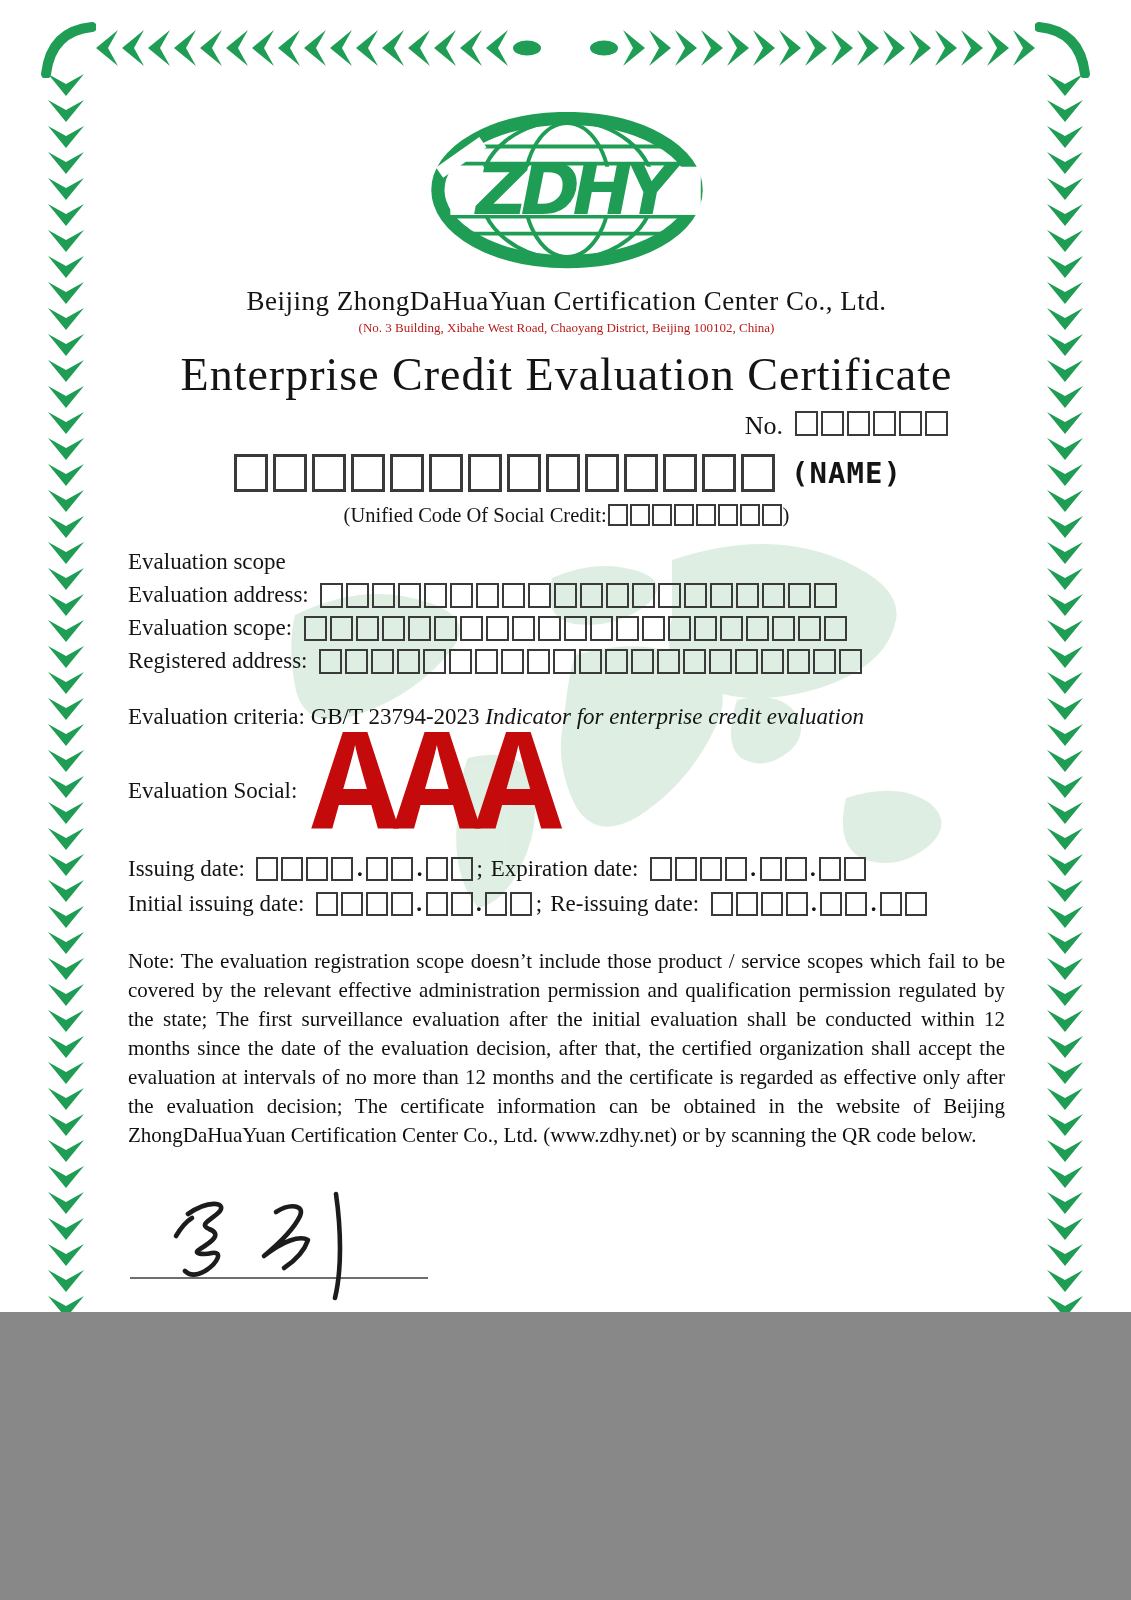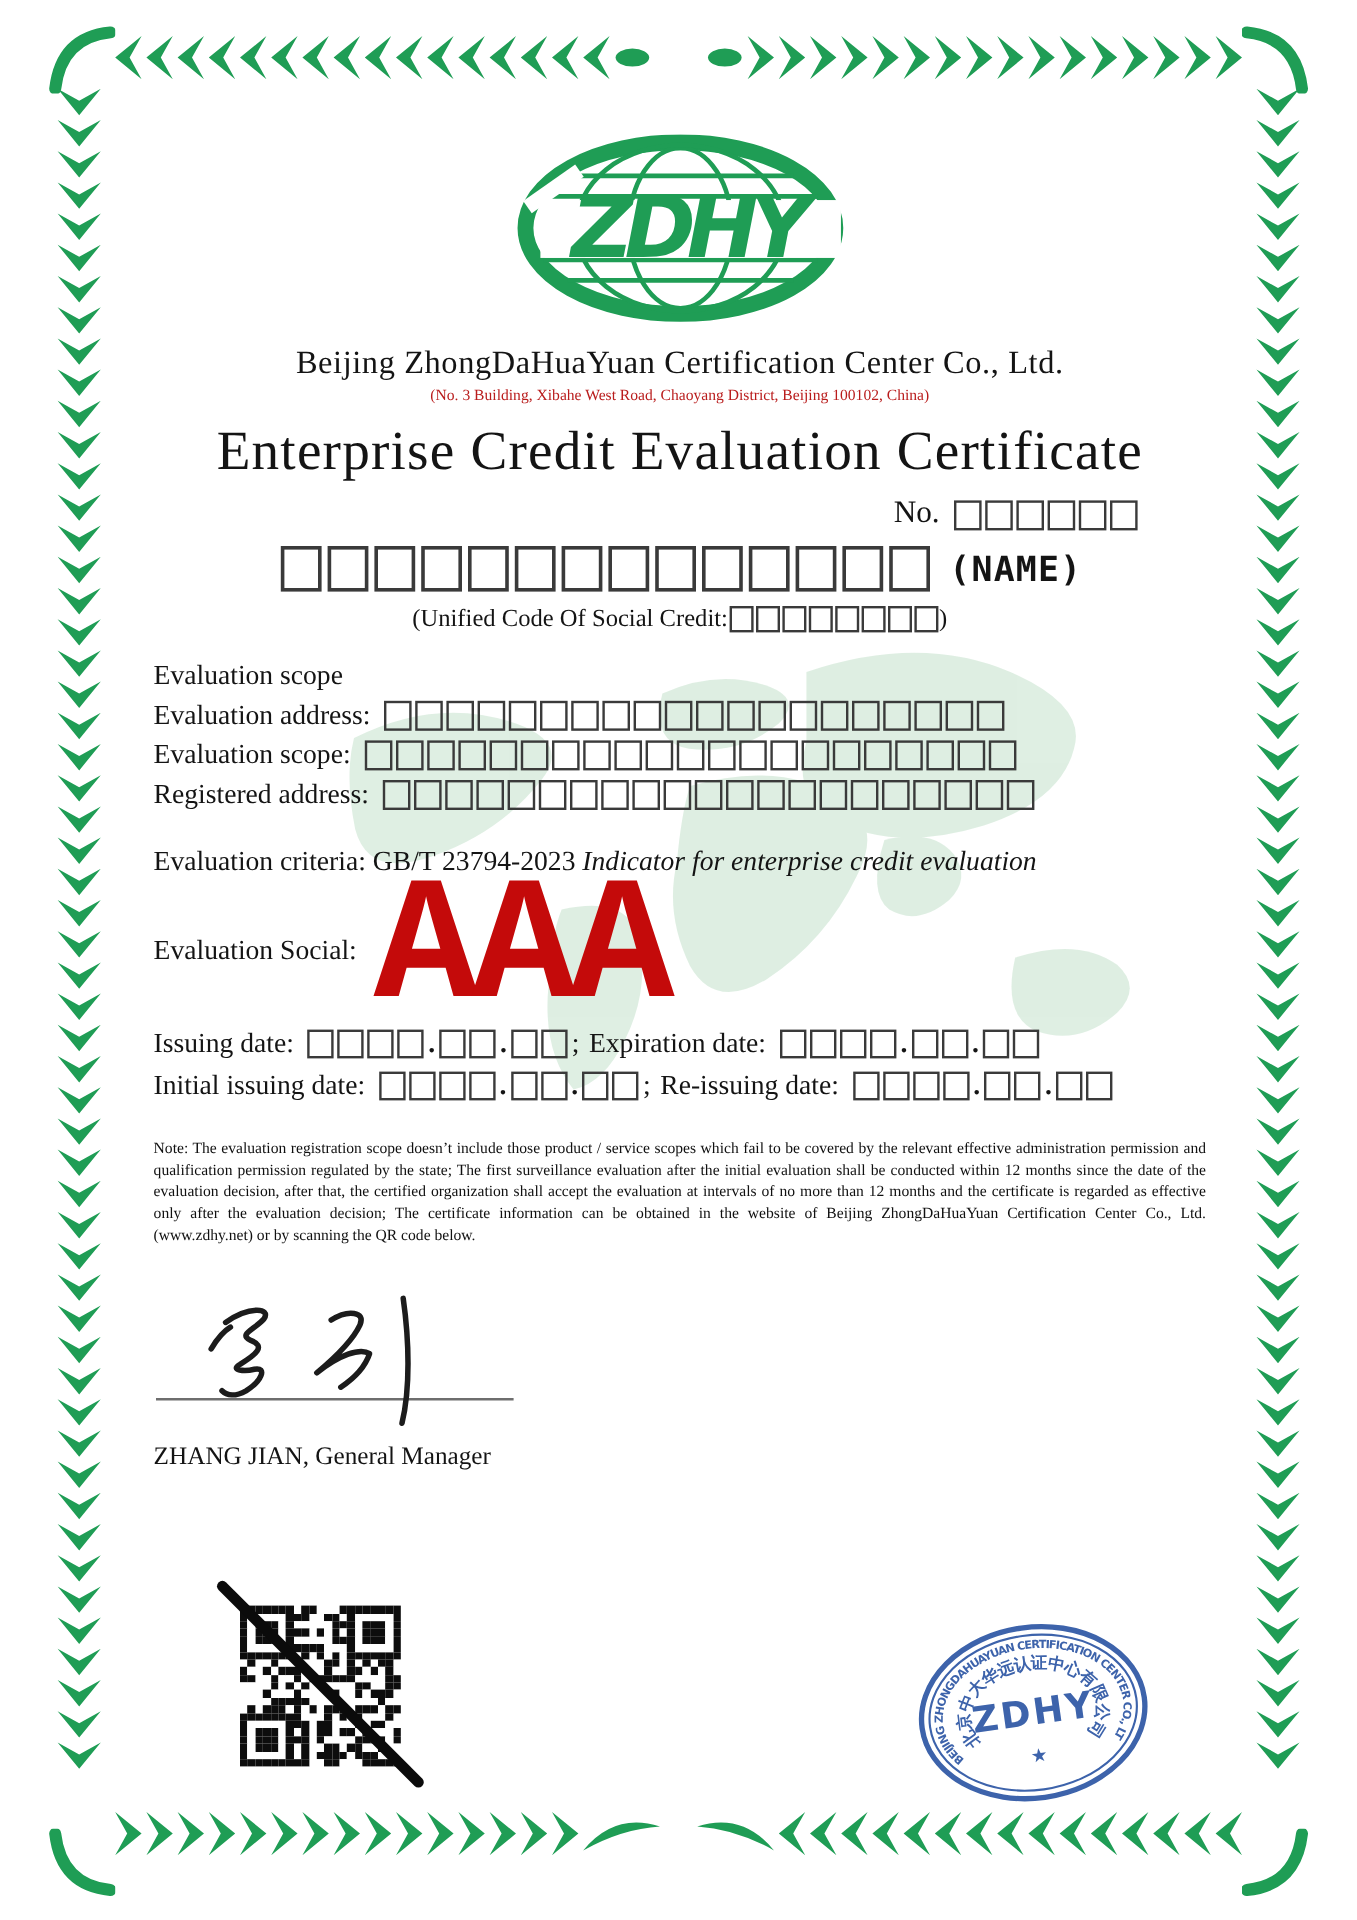--- a/index.html
+++ b/index.html
@@ -1,17 +1,17 @@
 <!DOCTYPE html>
 <html><head>
 <meta charset="utf-8">
 <style>
   html,body{margin:0;padding:0;background:#888;}
   .page{
-    position:relative;width:1131px;height:1600px;margin:0 auto;
+    position:relative;width:1131px;height:1312px;margin:0 auto;
     background:#fff;overflow:hidden;
     font-family:"Liberation Serif","DejaVu Serif",serif;color:var(--ink,#141414);
   }
   
   .b-strip{position:absolute;display:flex;z-index:3;}
   .b-top{left:94px;right:94px;top:26px;height:44px;justify-content:space-between;align-items:center;}
   .b-bottom{left:94px;right:94px;top:1506px;height:44px;justify-content:space-between;align-items:center;}
   .b-left{left:44px;top:72px;width:44px;height:1458px;flex-direction:column;justify-content:flex-start;align-items:center;}
   .b-right{right:44px;top:72px;width:44px;height:1458px;flex-direction:column;justify-content:flex-start;align-items:center;}
   .b-half{display:flex;align-items:center;}
@@ -22,36 +22,36 @@
   .c-br{right:38px;top:1524px;transform:scale(-1,-1);}
   
   .watermark{position:absolute;left:0;top:0;z-index:0;}
   
   .content{position:absolute;left:128px;right:126px;top:0;z-index:2;}
   .center{text-align:center;}
   .logo-wrap{margin:112px auto 0;width:280px;}
   .org-name{margin-top:10px;font-size:27px;letter-spacing:.5px;}
   .org-address{margin-top:3px;font-size:13px;color:#b91c1c;}
   .cert-title{margin-top:14px;font-size:46px;letter-spacing:1px;line-height:1.1;}
-  .serial-line{margin-top:10px;text-align:right;padding-right:56px;font-size:26px;display:flex;justify-content:flex-end;align-items:flex-end;gap:10px;}
+  .serial-line{margin-top:10px;text-align:right;padding-right:56px;font-size:26px;display:flex;justify-content:flex-end;align-items:flex-start;gap:10px;}
   .name-line{margin-top:13px;display:flex;justify-content:center;align-items:center;gap:14px;}
   .name-suffix{font-family:"DejaVu Sans Mono",monospace;font-size:29px;font-weight:700;letter-spacing:1px;text-align:center;}
   .code-line{margin-top:12px;font-size:20.5px;display:flex;justify-content:center;align-items:center;}
   .scope-heading{margin-top:22px;font-size:23px;}
   .field-row{margin-top:7px;display:flex;align-items:flex-end;gap:10px;font-size:23px;white-space:nowrap;}
   .criteria-line{margin-top:30px;font-size:23px;}
   .criteria-name{font-style:italic;}
   .grade-row{margin-top:4px;display:flex;align-items:center;}
   .grade-label{font-size:23px;}
   .grade-value{font-size:146px;line-height:.78;font-weight:700;color:var(--red,#c40a0a);letter-spacing:-6px;margin-left:14px;font-family:Liberation Mono, monospace;}
   .date-line{margin-top:9px;display:flex;align-items:center;font-size:23px;flex-wrap:nowrap;white-space:nowrap;}
   .date-line .lbl{margin-right:10px;}
   .date-line .sep{margin:0 8px 0 2px;}
   .dot{font-size:23px;font-weight:700;margin:0 2px;}
-  .note{margin-top:30px;font-size:13px;line-height:1.38;text-align:justify;color:#101010;}
+  .note{margin-top:30px;font-size:21px;line-height:1.38;text-align:justify;color:#101010;}
   .sig-block{margin-top:24px;position:relative;width:320px;}
   .sig-caption{margin-top:4px;font-size:21px;}
   .bottom-row{margin-top:104px;display:flex;justify-content:space-between;align-items:flex-start;}
   
   .box{display:inline-block;border:2px solid #3a3a3a;background:transparent;flex:none;}
   .box-lg{width:28px;height:32px;border-width:3px;margin:0 2.5px;}
   .box-md{width:19px;height:21px;margin:0 1.5px;}
   .box-sm{width:16px;height:18px;margin:0 1px;}
   .box-dt{width:18px;height:20px;margin:0 1.5px;}
   .boxes{display:inline-flex;align-items:center;}

